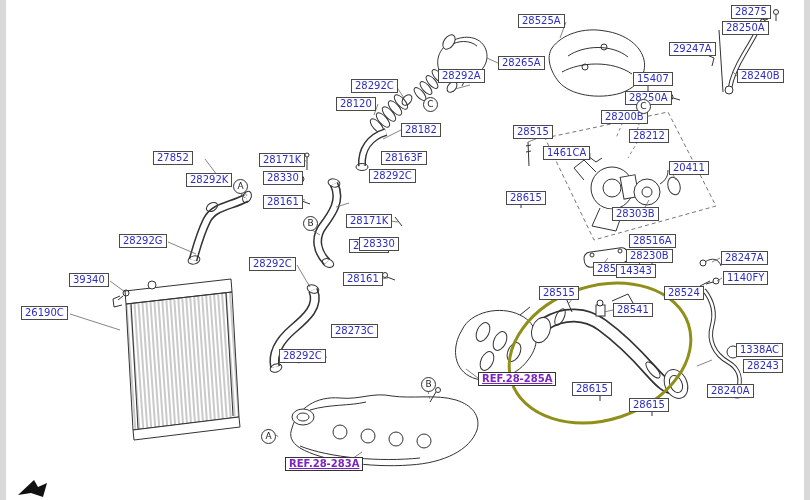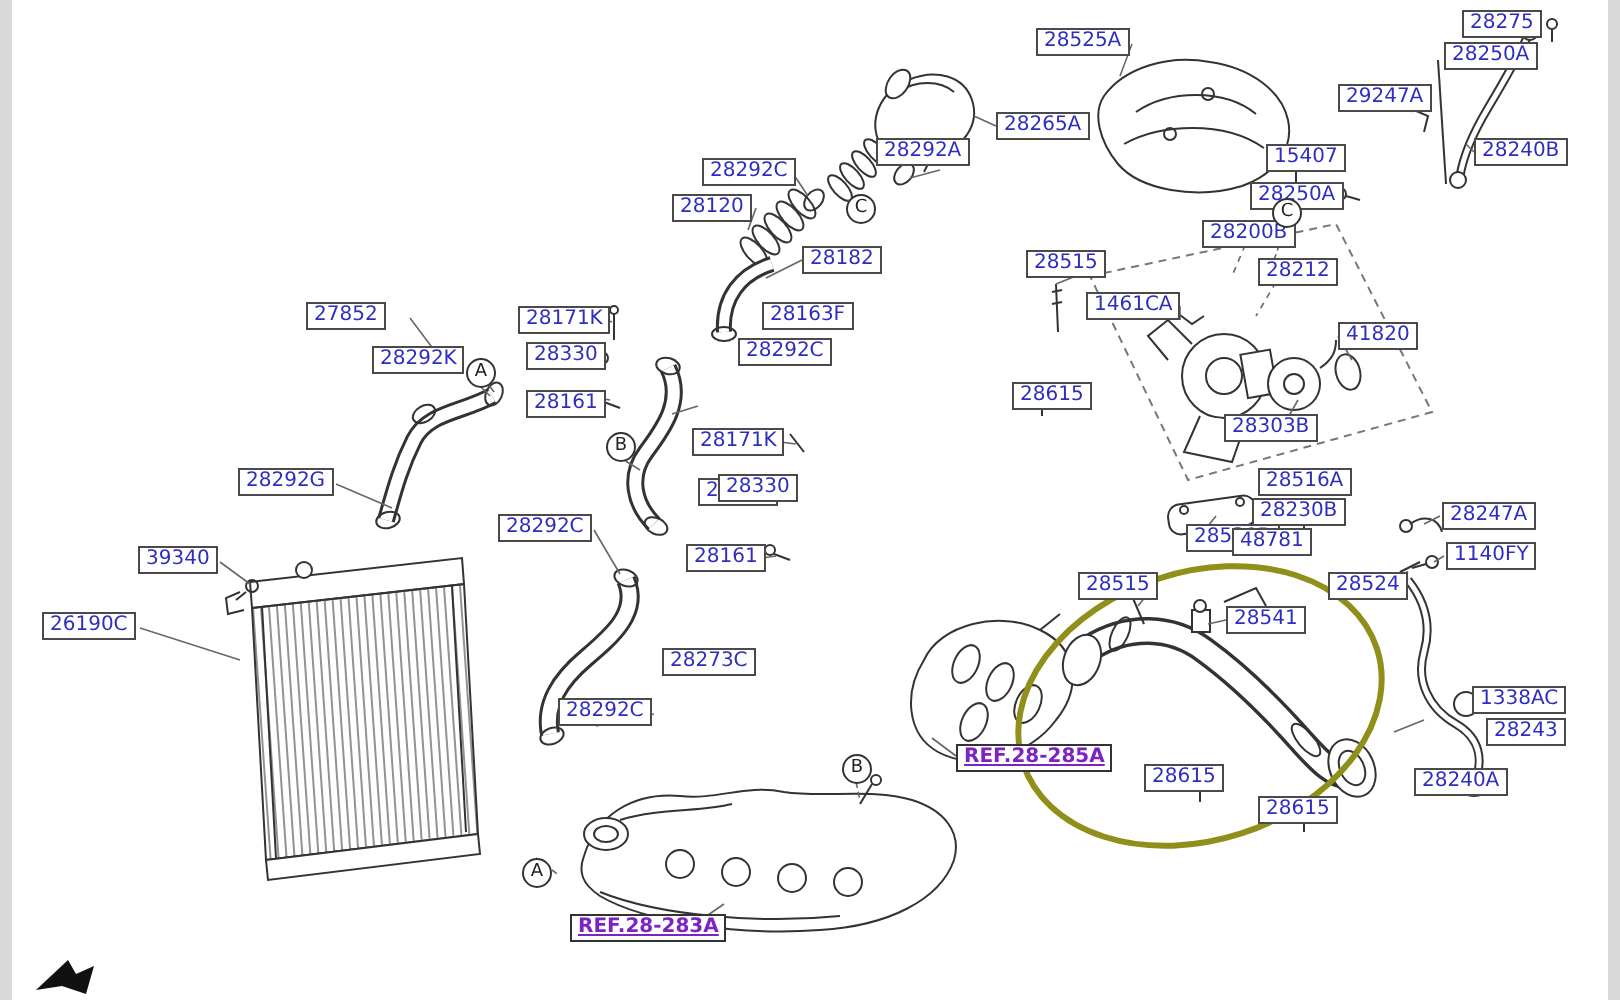--- a/index.html
+++ b/index.html
@@ -292,29 +292,29 @@
       <div class="part-label" style="left: 731px; top: 5px;">28275</div>
       <div class="part-label" style="left: 722px; top: 21px;">28250A</div>
       <div class="part-label" style="left: 669px; top: 42px;">29247A</div>
       <div class="part-label" style="left: 737px; top: 69px;">28240B</div>
       <div class="part-label" style="left: 633px; top: 72px; text-align: center;">15407</div>
       <div class="part-label" style="left: 625px; top: 91px;">28250A</div>
       <div class="part-label" style="left: 601px; top: 110px;">28200B</div>
       <div class="part-label" style="left: 629px; top: 129px;">28212</div>
       <div class="part-label" style="left: 513px; top: 125px;">28515</div>
       <div class="part-label" style="left: 543px; top: 146px;">1461CA</div>
-      <div class="part-label" style="left: 669px; top: 161px;">41820</div>
+      <div class="part-label" style="left: 669px; top: 161px;">20411</div>
       <div class="part-label" style="left: 506px; top: 191px;">28615</div>
       <div class="part-label" style="left: 612px; top: 207px;">28303B</div>
       <div class="part-label" style="left: 629px; top: 234px;">28516A</div>
       <div class="part-label" style="left: 626px; top: 249px;">28230B</div>
       <div class="part-label" style="left: 721px; top: 251px;">28247A</div>
       <div class="part-label" style="left: 723px; top: 271px;">1140FY</div>
       <div class="part-label" style="left: 553px; top: 262px; margin-left: 40px;">28530B</div>
-      <div class="part-label" style="left: 616px; top: 264px;">48781</div>
+      <div class="part-label" style="left: 616px; top: 264px;">14343</div>
       <div class="part-label" style="left: 664px; top: 286px;">28524</div>
       <div class="part-label" style="left: 539px; top: 286px;">28515</div>
       <div class="part-label" style="left: 613px; top: 303px;">28541</div>
       <div class="part-label" style="left: 697px; top: 359px; margin-left: 46px;">28243</div>
       <div class="part-label" style="left: 736px; top: 343px;">1338AC</div>
       <div class="part-label" style="left: 707px; top: 384px;">28240A</div>
       <div class="part-label" style="left: 572px; top: 382px;">28615</div>
       <div class="part-label" style="left: 629px; top: 398px;">28615</div>
       <div class="ref-label" style="left: 478px; top: 372px;">REF.28-285A</div>
       <div class="ref-label" style="left: 285px; top: 457px;">REF.28-283A</div>

